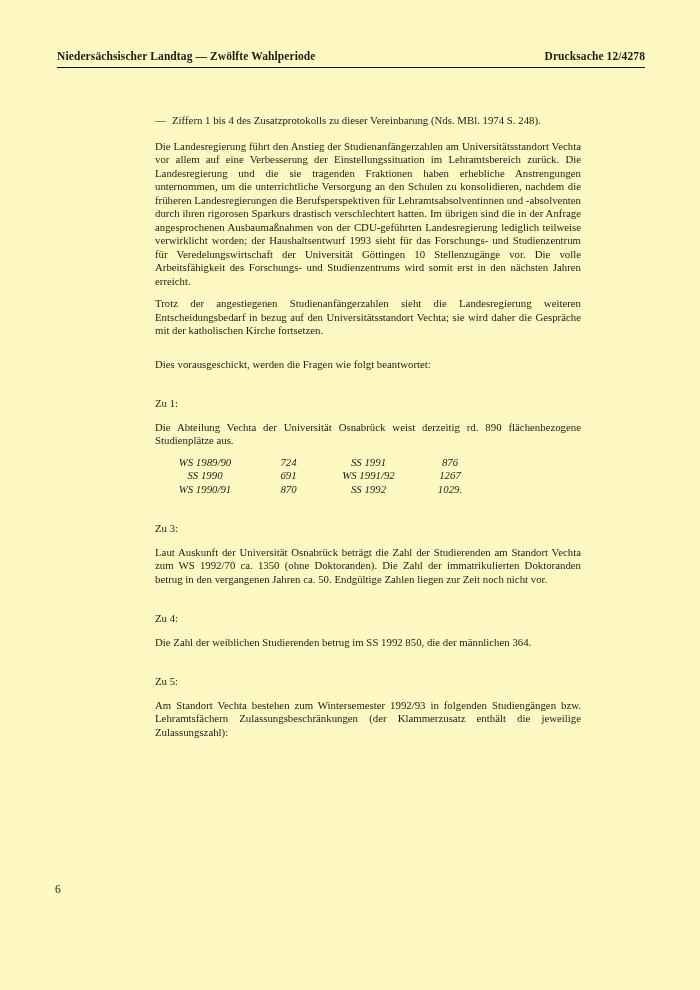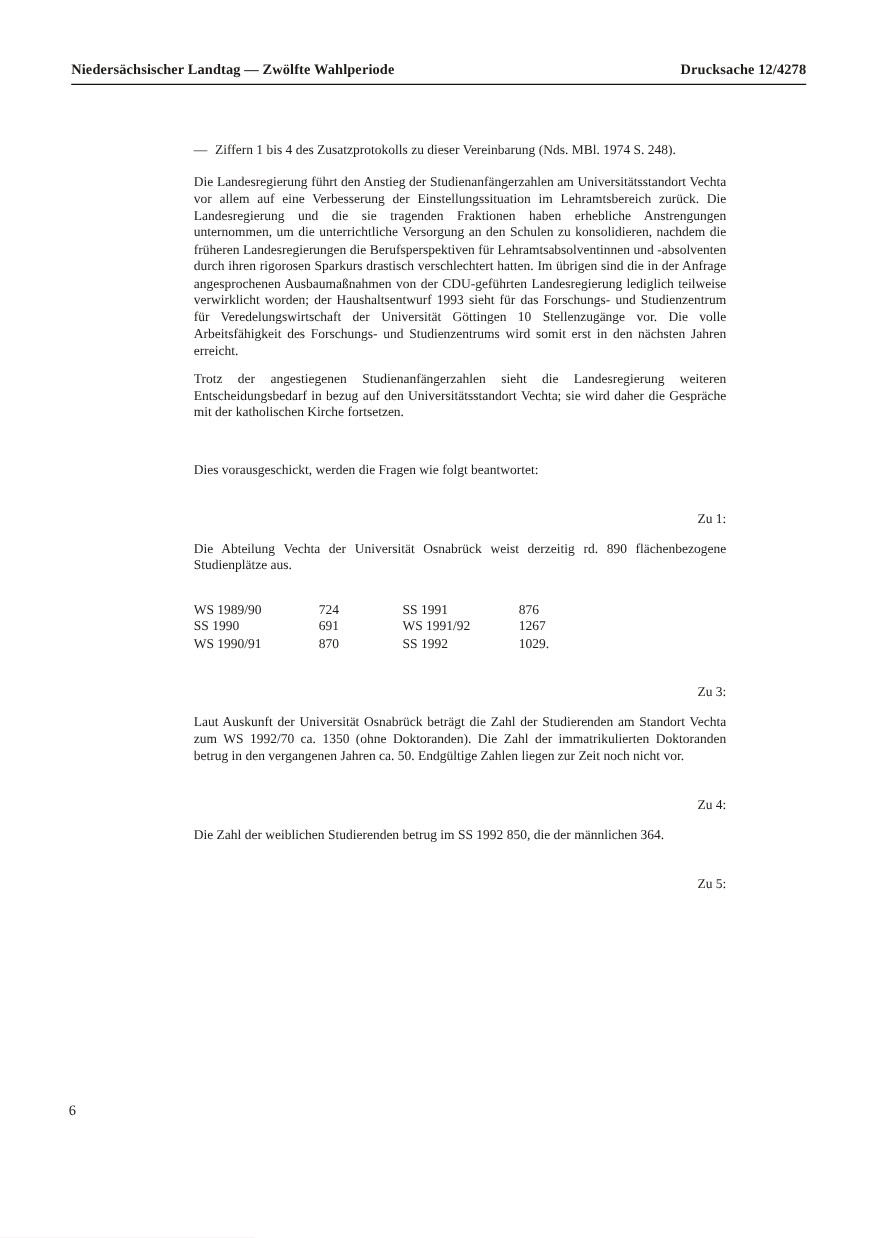--- a/index.html
+++ b/index.html
@@ -4,21 +4,21 @@
 <style>
   html, body { margin: 0; padding: 0; }
   body {
     width: 700px; height: 990px;
     background: #e9e8e6;
     font-family: "Liberation Serif", "DejaVu Serif", serif;
   }
   .page {
     position: relative;
     width: 700px; height: 990px;
-    background: #ffffff;
+    background: #fef9c3;
     color: #1e1b18;
     overflow: hidden;
   }
   .header {
     display: flex;
     justify-content: space-between;
     align-items: baseline;
     padding: 50px 55px 0 57px;
     font-size: 11.5px;
     font-weight: bold;
@@ -31,29 +31,30 @@
   .content {
     margin: 46px 119px 0 155px; 
     font-size: 10.8px;
     line-height: 13.5px;
     text-align: justify;
   }
   .hang { display: flex; }
   .hang .dash { flex: none; width: 17px; }
   .para { margin: 9px 0 0 0; }
   .para-lead { margin-top: 12px; }
-  .para-standalone { margin-top: 32px; }
-  .section-label { margin: 26px 0 0 0; text-align: right; }
+  .para-standalone { margin-top: 20px; }
+  .section-label { margin: 26px 0 0 0; text-align: left; }
   .section-label + .para, .section-label + .para-after-label { margin-top: 10px; }
   .num-table {
     display: grid;
     grid-template-columns: 100px 67px 93px auto;
     width: 330px;
-    margin: 22px 0 0 0;
-    text-align: left;
+    margin: 8px 0 0 0;
+    text-align: center;
+    font-style: italic;
   }
   .num-table span { line-height: 13.5px; }
   .page-number {
     position: absolute;
     left: 55px;
     top: 883px;
     font-size: 11.5px;
   }
 </style>
 </head>
@@ -102,18 +103,19 @@
     </div>
 
 
     <p class="section-label">Zu 3:</p>
     <p class="para">Laut Auskunft der Universität Osnabrück beträgt die Zahl der Studierenden am Standort Vechta zum WS 1992/70 ca. 1350 (ohne Doktoranden). Die Zahl der immatrikulierten Doktoranden betrug in den vergangenen Jahren ca. 50. Endgültige Zahlen liegen zur Zeit noch nicht vor.</p>
 
     <p class="section-label">Zu 4:</p>
     <p class="para">Die Zahl der weiblichen Studierenden betrug im SS 1992 850, die der männlichen 364.</p>
 
     <p class="section-label">Zu 5:</p>
+    <p class="para">Am Standort Vechta bestehen zum Wintersemester 1992/93 in folgenden Studiengängen bzw. Lehramtsfächern Zulassungsbeschränkungen (der Klammerzusatz enthält die jeweilige Zulassungszahl):</p>
 
   </div>
 
   <div class="page-number">6</div>
 
 </div>
 
 </body></html>

